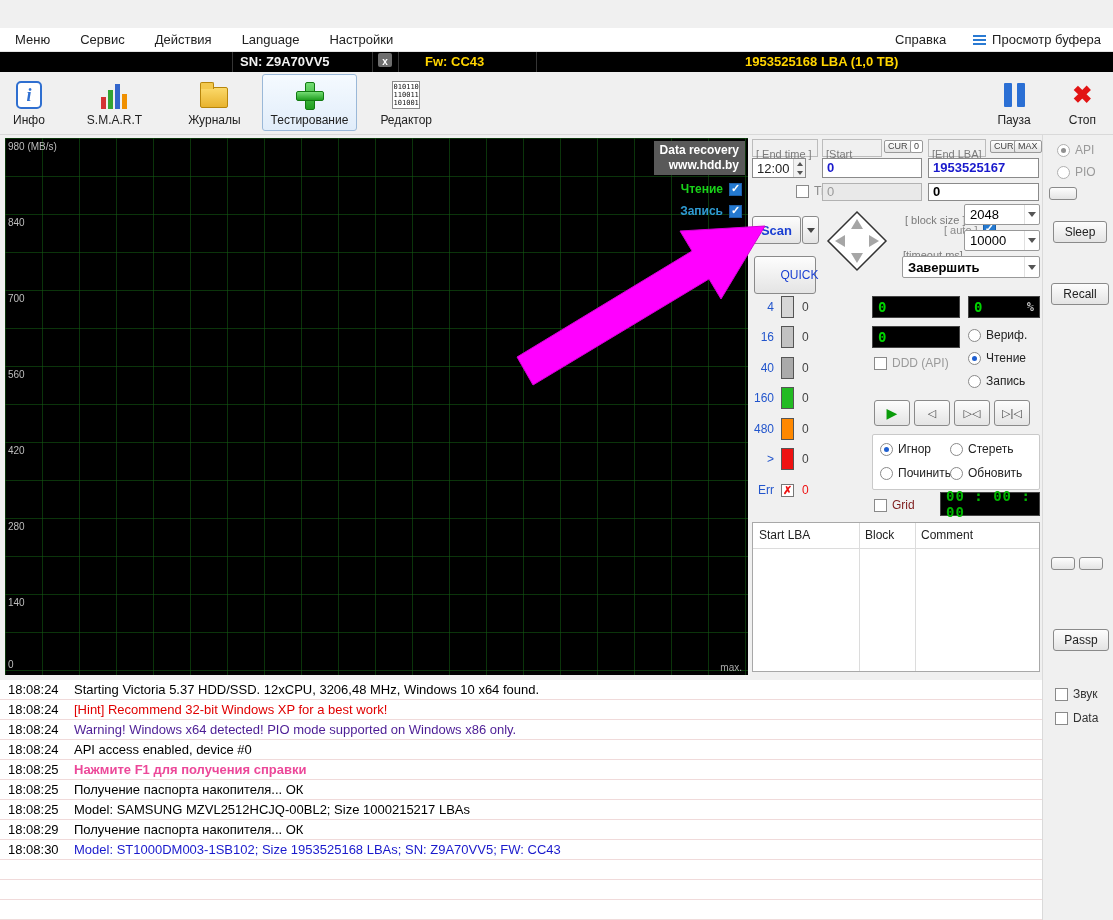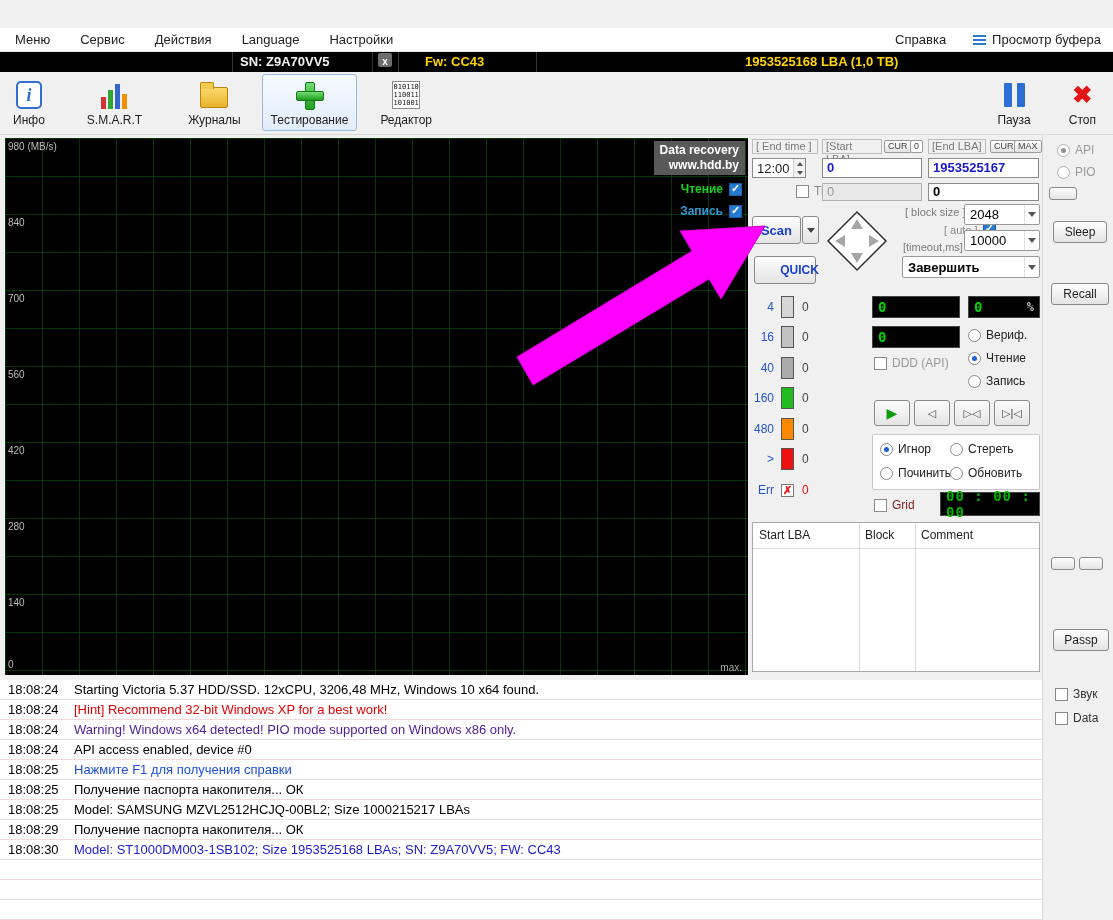--- a/index.html
+++ b/index.html
@@ -91,42 +91,42 @@
 .rd{display:inline-block;width:13px;height:13px;border:1px solid #8a8a8a;border-radius:50%;background:#fff;position:relative;flex:none;}
 .rd.sel::after{content:"";position:absolute;left:3px;top:3px;width:5px;height:5px;border-radius:50%;background:#1f5fd0;}
 .rd.gray::after{background:#909090;}
 .rd.disabled{border-color:#b0b0b0;}
 .btn3d{background:linear-gradient(#fdfdfd,#e4e4e4);border:1px solid #8a8a8a;border-radius:3px;
   display:flex;align-items:center;justify-content:center;}
 .ctl-row{display:flex;align-items:center;gap:5px;font-size:12px;padding-left:42px;}
 
 
 .panel{position:absolute;left:750px;top:138px;width:292px;height:537px;font-size:11px;color:#666;}
-.grouplabel{position:absolute;border:1px solid #bcbcbc;background:#f0f0f0;padding:0 3px;height:15px;
+.grouplabel{position:absolute;border:1px solid #bcbcbc;background:#f0f0f0;padding:8px 3px;height:15px;
   line-height:13px;color:#7a7a7a;font-size:11px;}
 .mini-btn{position:absolute;height:13px;font-size:9px;line-height:11px;padding:0 3px;color:#444;
   background:linear-gradient(#fff,#e3e3e3);border:1px solid #999;border-radius:2px;}
 .spin-field{position:absolute;left:2px;top:20px;width:54px;height:20px;background:#fff;border:1px solid #8a8a8a;
   display:flex;align-items:center;}
 .spin-field .val{flex:1;padding-left:4px;font-size:13px;color:#222;}
 .spinners{width:12px;height:100%;display:flex;flex-direction:column;border-left:1px solid #ccc;}
 .spin-btn{flex:1;display:flex;align-items:center;justify-content:center;background:#f2f2f2;}
 .spin-btn i{border-left:3px solid transparent;border-right:3px solid transparent;display:block;}
 .spin-up i{border-bottom:4px solid #555;}
 .spin-dn i{border-top:4px solid #555;}
 .lba-field{position:absolute;height:20px;background:#fff;border:1px solid #8a8a8a;color:#1a1acc;
   font-weight:bold;font-size:13px;line-height:18px;padding-left:4px;}
 .gray-field{position:absolute;height:18px;background:#e9e9e9;border:1px solid #b2b2b2;color:#9a9a9a;
   font-size:13px;line-height:16px;padding-left:4px;}
 .white-field{position:absolute;height:18px;background:#fff;border:1px solid #8a8a8a;color:#000;
   font-weight:bold;font-size:13px;line-height:16px;padding-left:4px;}
 .scan-btn{position:absolute;left:2px;top:78px;width:49px;height:28px;color:#1a3fd2;font-weight:bold;font-size:13px;}
 .scan-arrow{position:absolute;left:52px;top:78px;width:17px;height:28px;}
 .scan-arrow i{border-left:4px solid transparent;border-right:4px solid transparent;border-top:5px solid #444;display:block;}
-.quick-btn{position:absolute;left:4px;top:118px;width:62px;height:28px;color:#1a3fd2;font-weight:bold;font-size:12px;padding-left:29px;}
+.quick-btn{position:absolute;left:4px;top:118px;width:62px;height:38px;color:#1a3fd2;font-weight:normal;font-size:12px;padding-left:29px;}
 .navpad{position:absolute;left:76px;top:72px;width:62px;height:62px;}
 .combo{position:absolute;background:#fff;border:1px solid #999;border-radius:2px;font-size:13px;color:#000;
   display:flex;align-items:center;padding-left:5px;}
 .combo .arr{margin-left:auto;width:15px;height:100%;display:flex;align-items:center;justify-content:center;border-left:1px solid #e0e0e0;}
 .combo .arr i{border-left:4px solid transparent;border-right:4px solid transparent;border-top:5px solid #555;display:block;}
 .combo.bold{font-weight:bold;}
 
 
 .bin-row{position:absolute;left:2px;display:flex;align-items:center;height:24px;font-size:12px;}
 .bin-label{width:22px;text-align:right;color:#2255cc;}
@@ -499,21 +499,21 @@
     <div class="log-row">
       <span class="log-time">18:08:24</span>
       <span class="log-text" style="color: #4c1d95;">Warning! Windows x64 detected! PIO mode supported on Windows x86 only.</span>
     </div>
     <div class="log-row">
       <span class="log-time">18:08:24</span>
       <span class="log-text" style="color: rgb(0, 0, 0);">API access enabled, device #0</span>
     </div>
     <div class="log-row">
       <span class="log-time">18:08:25</span>
-      <span class="log-text" style="color: #1d4ed8;">Нажмите F1 для получения справки</span>
+      <span class="log-text" style="color: #ec4899; font-weight: bold;">Нажмите F1 для получения справки</span>
     </div>
     <div class="log-row">
       <span class="log-time">18:08:25</span>
       <span class="log-text" style="color: rgb(0, 0, 0);">Получение паспорта накопителя... ОК</span>
     </div>
     <div class="log-row">
       <span class="log-time">18:08:25</span>
       <span class="log-text" style="color: rgb(0, 0, 0);">Model: SAMSUNG MZVL2512HCJQ-00BL2; Size 1000215217 LBAs</span>
     </div>
     <div class="log-row">

